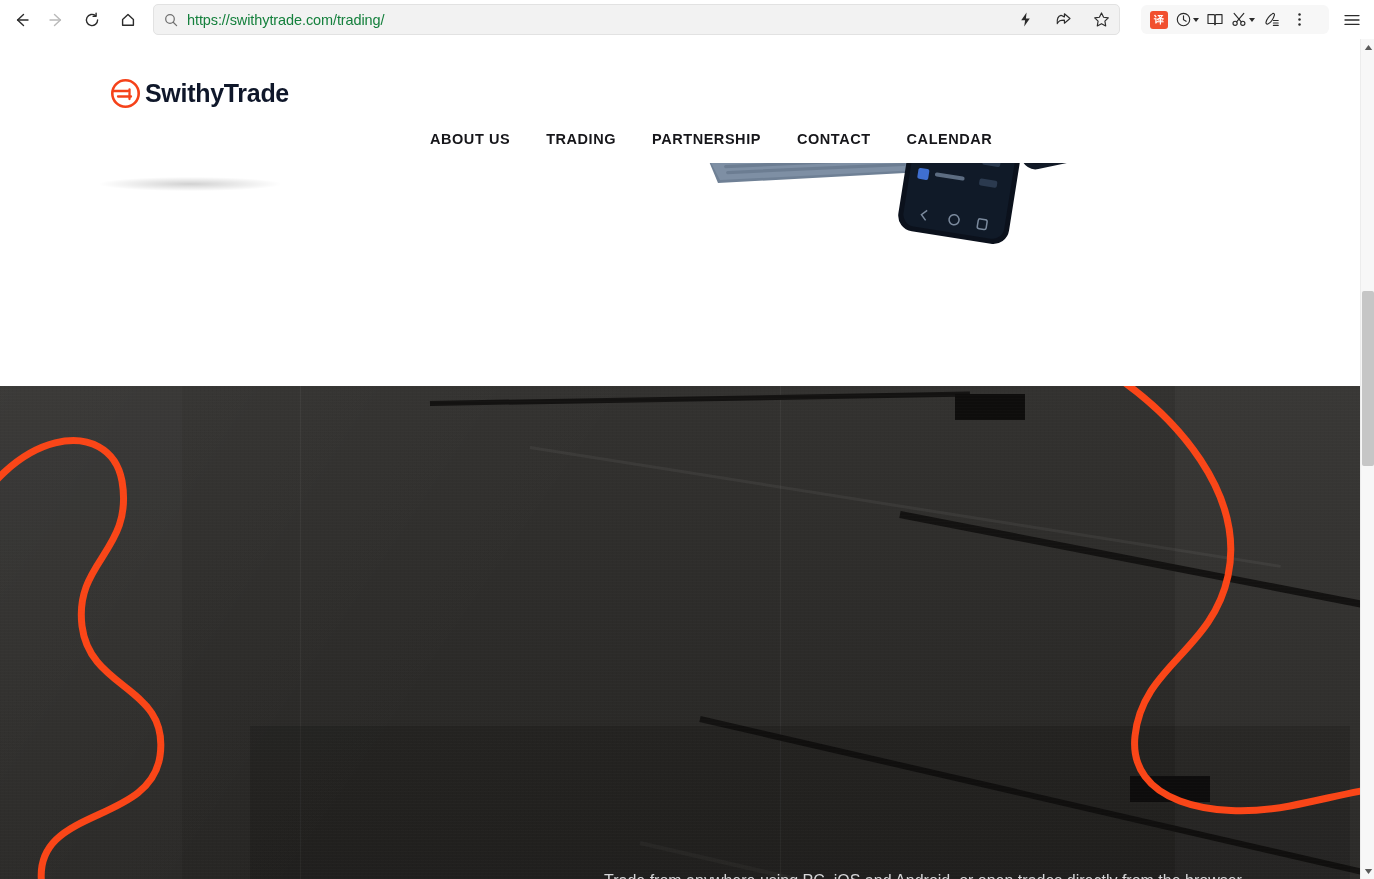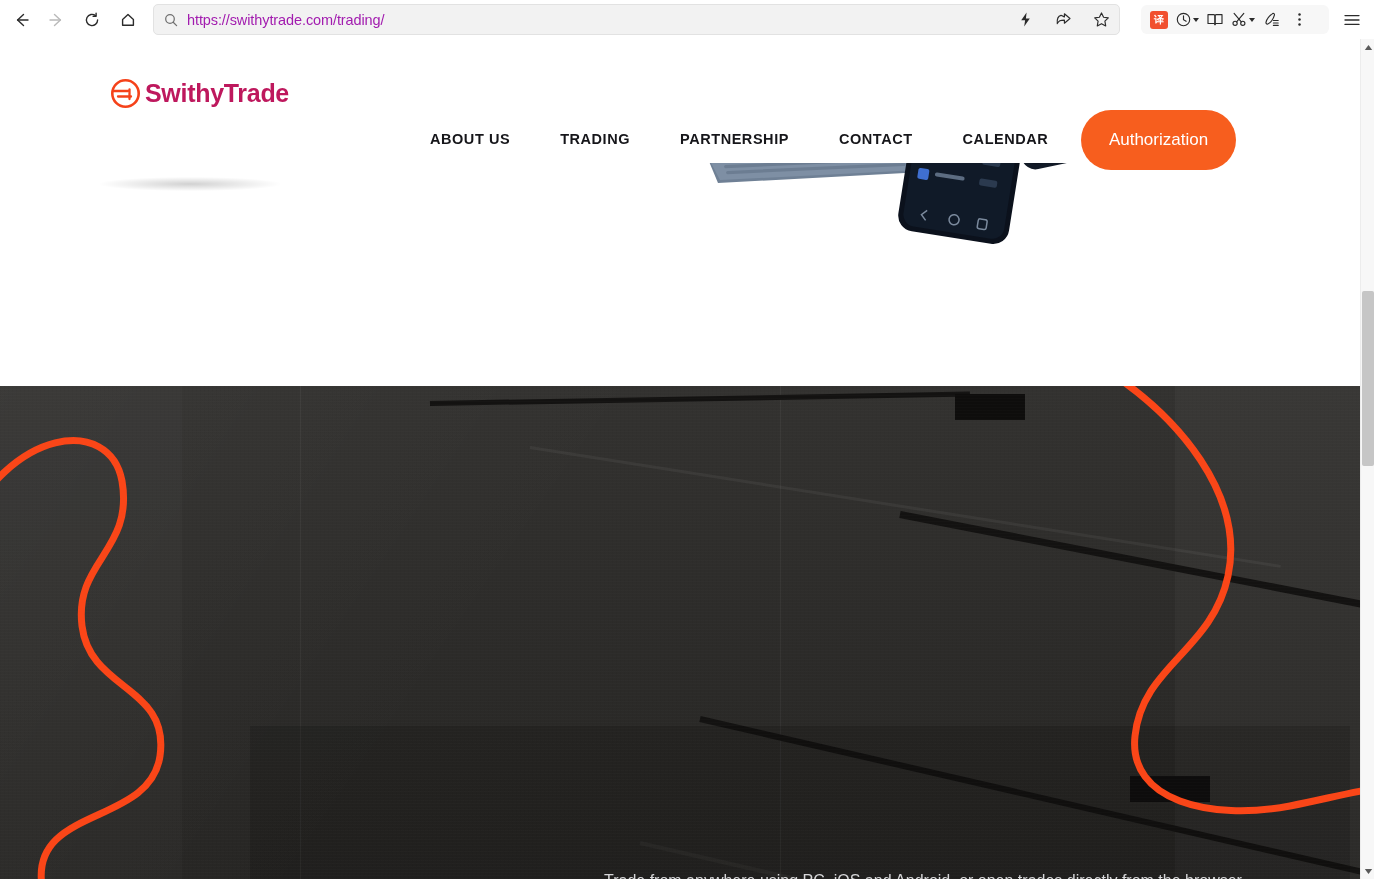--- a/index.html
+++ b/index.html
@@ -33,21 +33,21 @@
     width: 967px; height: 31px;
     background: #f2f2f2;
     border: 1px solid #e2e2e2;
     border-radius: 5px;
     display: flex; align-items: center;
   }
   #url-search-icon { margin-left: 10px; display:flex; }
   #url-text {
     margin-left: 9px;
     font-size: 14.5px;
-    color: #a21caf;
+    color: #15803d;
     letter-spacing: -0.1px;
     white-space: nowrap;
   }
   #url-actions {
     position: absolute; left: 1007px; top: 4px;
     width: 113px; height: 31px;
     display: flex; align-items: center; justify-content: space-around;
   }
   #url-actions .icn { width: 28px; height: 28px; display:flex; align-items:center; justify-content:center; }
 
@@ -84,34 +84,34 @@
     width: 1360px; height: 124px;
     background: #ffffff;
     z-index: 40;
   }
   #logo {
     position: absolute; left: 109px; top: 38px;
     display: flex; align-items: center; gap: 3px;
   }
   #logo-mark { width: 33px; height: 33px; }
   #logo-text {
-    font-size: 25px; font-weight: bold; color: #be185d;
+    font-size: 25px; font-weight: bold; color: #0f172a;
     letter-spacing: -0.3px;
   }
   #main-nav {
     position: absolute; left: 430px; top: 92px;
     display: flex; gap: 0; justify-content: space-between;
   }
   #main-nav .nav-item {
     font-size: 14.5px; font-weight: bold; color: #16161a;
     letter-spacing: 0.55px;
     white-space: nowrap;
     padding: 0;
   }
-  #main-nav .nav-item + .nav-item { margin-left: 50px; }
+  #main-nav .nav-item + .nav-item { margin-left: 36px; }
   #auth-button {
     position: absolute; left: 1081px; top: 71px;
     width: 155px; height: 60px;
     background: #f75e1e;
     border-radius: 30px;
     border: none;
     color: #ffffff;
     font-size: 17px;
     font-family: "Liberation Sans", sans-serif;
     display: flex; align-items: center; justify-content: center;
@@ -406,21 +406,20 @@
     </div>
 
     <nav id="main-nav">
       <a class="nav-item">ABOUT US</a>
       <a class="nav-item">TRADING</a>
       <a class="nav-item">PARTNERSHIP</a>
       <a class="nav-item">CONTACT</a>
       <a class="nav-item">CALENDAR</a>
     </nav>
 
-    <button id="auth-button">Authorization</button>
   </div>
 
   <section id="platform-section">
     <div id="platform-bg-photo">
       <div class="bg-wallpanel" style="left:0;top:0;width:182px;height:493px;"></div>
       <div class="bg-wallpanel" style="left:300px;top:0;width:1px;height:493px;background:rgba(255,255,255,0.05);"></div>
       <div class="bg-wallpanel" style="left:780px;top:0;width:1px;height:493px;background:rgba(255,255,255,0.05);"></div>
       <div class="bg-wallpanel" style="left:1175px;top:0;width:185px;height:493px;background:rgba(255,255,255,0.03);"></div>
       <div class="bg-stair" style="left:430px;top:15px;width:540px;height:5px;transform:rotate(-1deg);"></div>
       <div class="bg-stair" style="left:955px;top:8px;width:70px;height:26px;background:#0e0d0c;transform:rotate(0deg);"></div>

